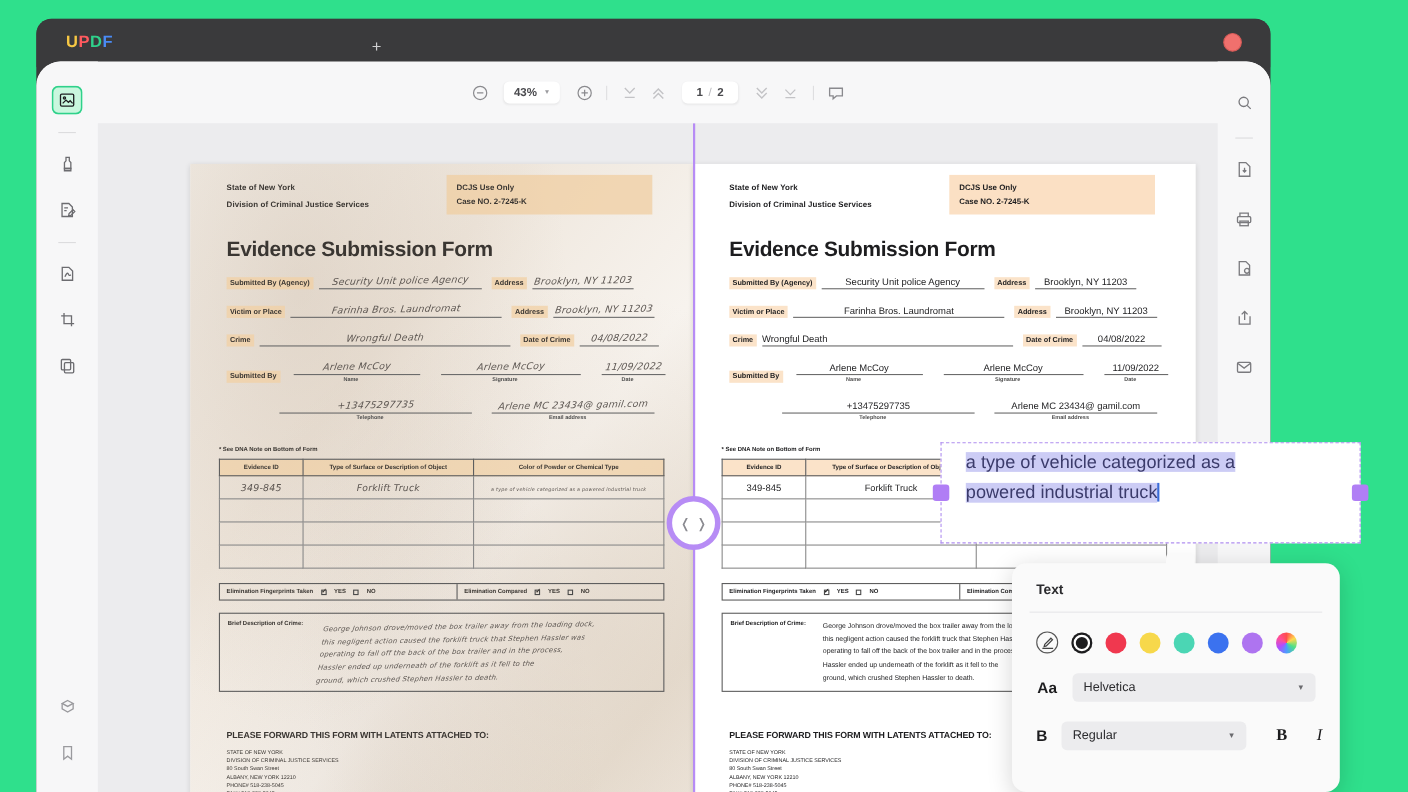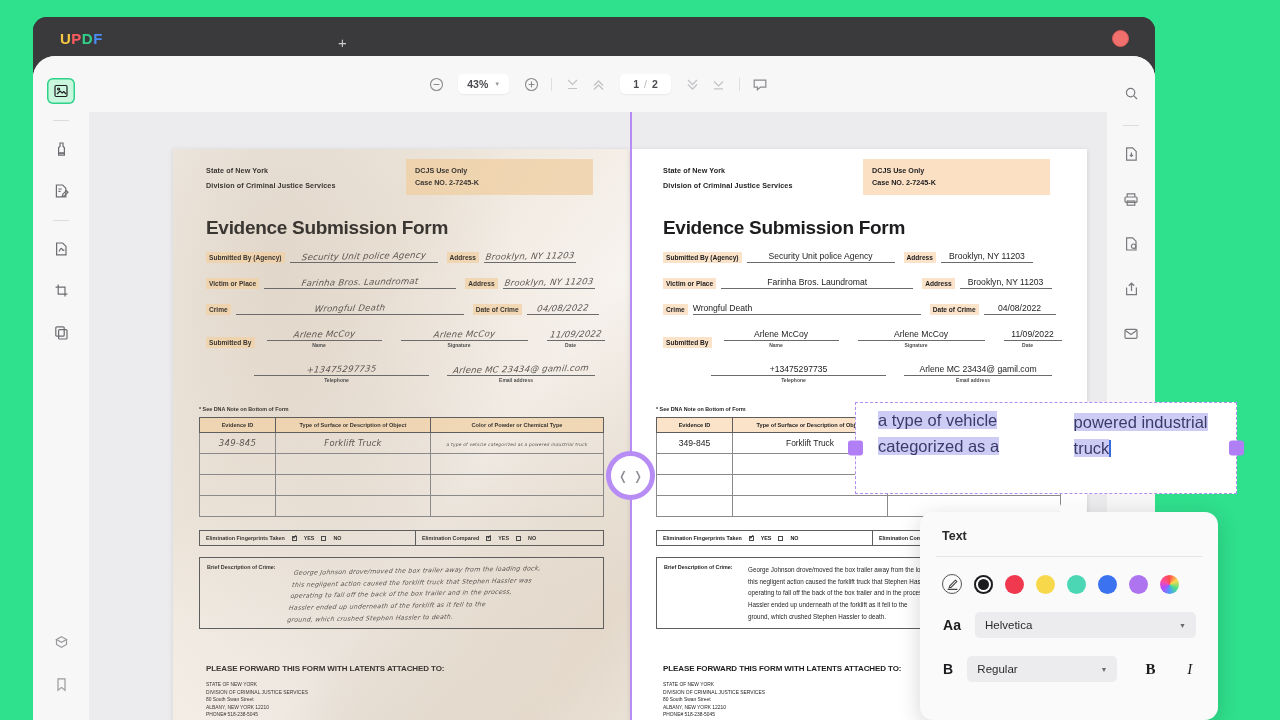--- a/index.html
+++ b/index.html
@@ -191,21 +191,21 @@
     position: absolute; width: 49px; height: 49px; border-radius: 50%;
     background: #fff; border: 5px solid #b78cf5;
     display: flex; align-items: center; justify-content: center;
     gap: 5px; color: #8a8a90; font-size: 12px; cursor: pointer; z-index: 6;
   }
 
   
   .edit-box {
     position: absolute; left: 855px; top: 402px; width: 382px; height: 92px;
     background: #fff; border: 1.6px dashed #b08ef0; z-index: 20;
-    display: flex; justify-content: space-between;
+    display: flex; flex-direction: column; justify-content: flex-start;
     padding: 5px 22px;
   }
   .edit-line { font-size: 16.5px; color: #3b3b6b; background: #ccccf5; line-height: 1.55; display: inline; }
   .edit-row { line-height: 1.55; }
   .edit-row + .edit-row { margin-top: 2px; }
   .caretbar { display:inline-block; width:1.6px; height:17px; background:#3b6bd8; vertical-align:-3px; }
   .handle {
     position: absolute; width: 15px; height: 15px; border-radius: 3px;
     background: #b07ef5; top: 50%; transform: translateY(-50%); cursor: pointer;
   }
@@ -232,21 +232,21 @@
     cursor: pointer; position: relative; overflow: hidden;
   }
   .ctrl-row { display: flex; align-items: center; gap: 13px; margin-top: 18px; }
   .ctrl-ico { width: 20px; font-size: 14px; font-weight: bold; color: #1c1c1e; text-align: center; }
   .select {
     flex: 1; background: #ececee; border-radius: 5px; height: 26px;
     display: flex; align-items: center; padding: 0 10px;
     font-size: 11.5px; color: #2b2b2e; cursor: pointer; position: relative;
   }
   .select .caret2 { position: absolute; right: 10px; font-size: 7px; color: #6a6a6e; }
-  .select.short { flex: none; width: 150px; }
+  .select.short { flex: none; width: 168px; }
   .bi { font-size: 15px; color: #1c1c1e; cursor: pointer; width: 20px; text-align:center; }
   .bi.ital { font-style: italic; font-family: "Liberation Serif", serif; }
   .bi.bold { font-family: "Liberation Serif", serif; font-weight: bold; }
   .panel-notch {
     position: absolute; left: 140px; top: -9px; width: 26px; height: 10px;
     background: #fafafa; border-radius: 4px 4px 0 0;
   }
   svg { display: block; }
 </style>
 </head>

